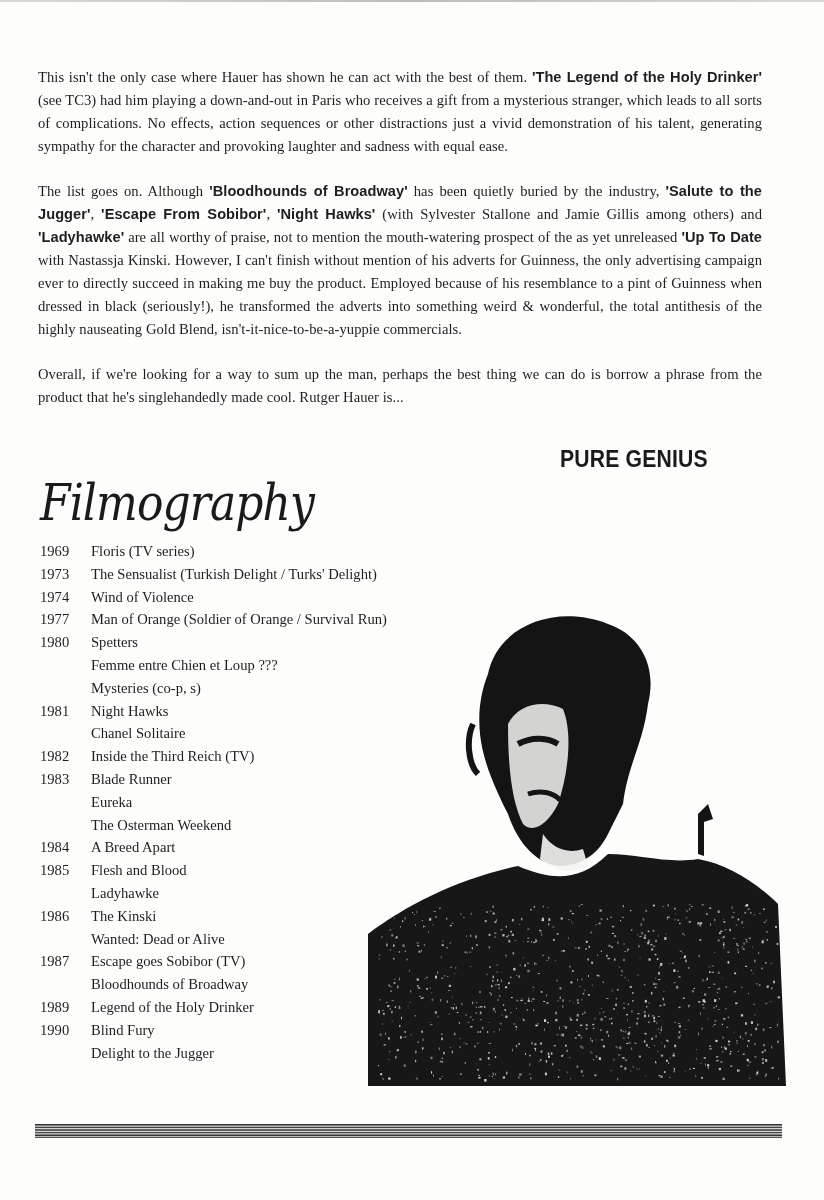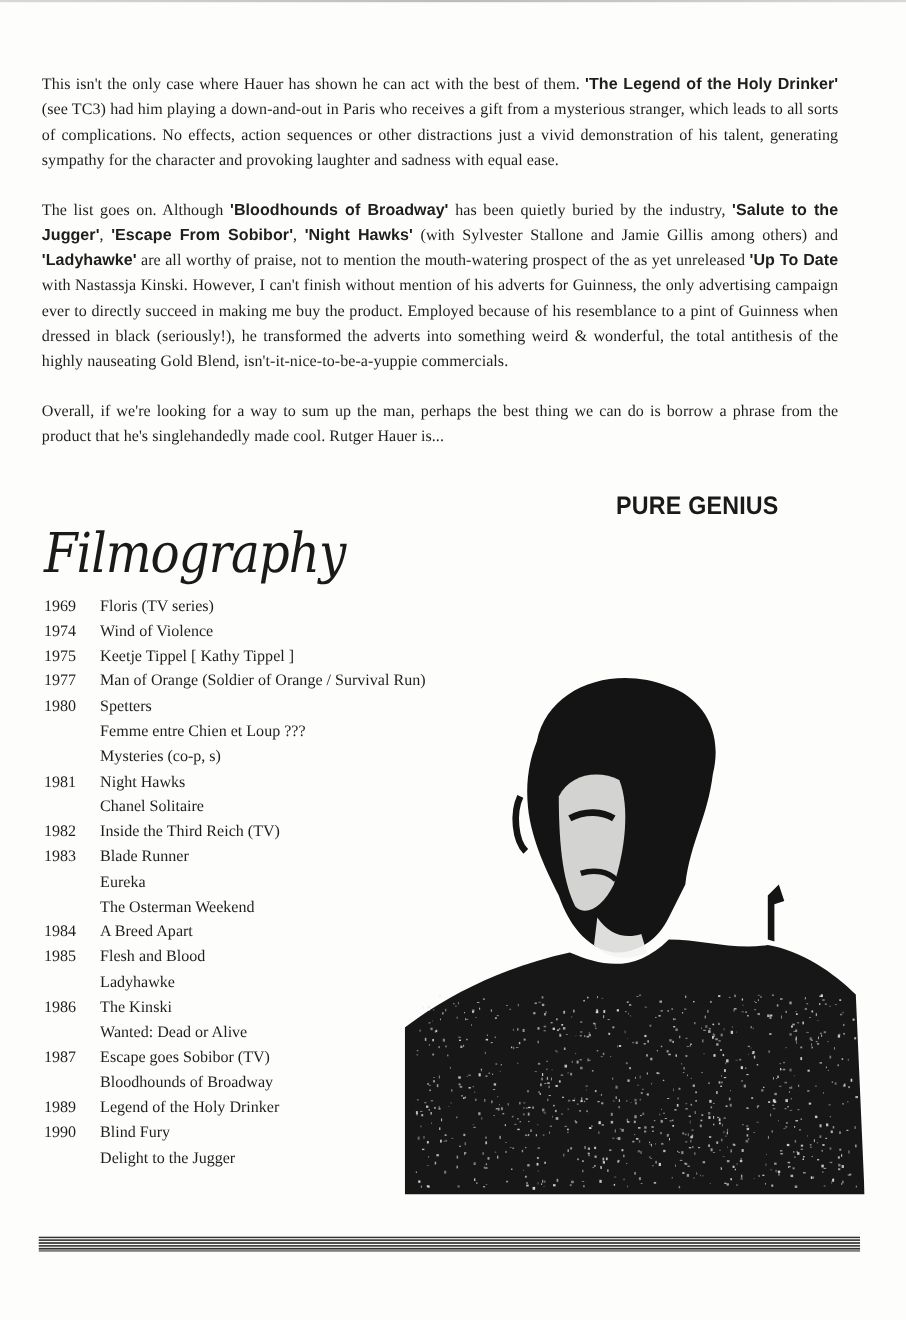--- a/index.html
+++ b/index.html
@@ -45,26 +45,26 @@
 <div class="pure">PURE GENIUS</div>
 
 <div class="film-title">Filmography</div>
 
 <div class="filmlist" id="filmlist">
     <div class="row">
       <span class="yr">1969</span>
       <span class="tt">Floris (TV series)</span>
     </div>
     <div class="row">
+      <span class="yr">1973</span>
+      <span class="tt">The Sensualist (Turkish Delight / Turks' Delight)</span>
+    </div>
+    <div class="row">
       <span class="yr">1974</span>
       <span class="tt">Wind of Violence</span>
-    </div>
-    <div class="row">
-      <span class="yr">1975</span>
-      <span class="tt">Keetje Tippel [ Kathy Tippel ]</span>
     </div>
     <div class="row">
       <span class="yr">1977</span>
       <span class="tt">Man of Orange (Soldier of Orange / Survival Run)</span>
     </div>
     <div class="row">
       <span class="yr">1980</span>
       <span class="tt">Spetters</span>
     </div>
     <div class="row">

